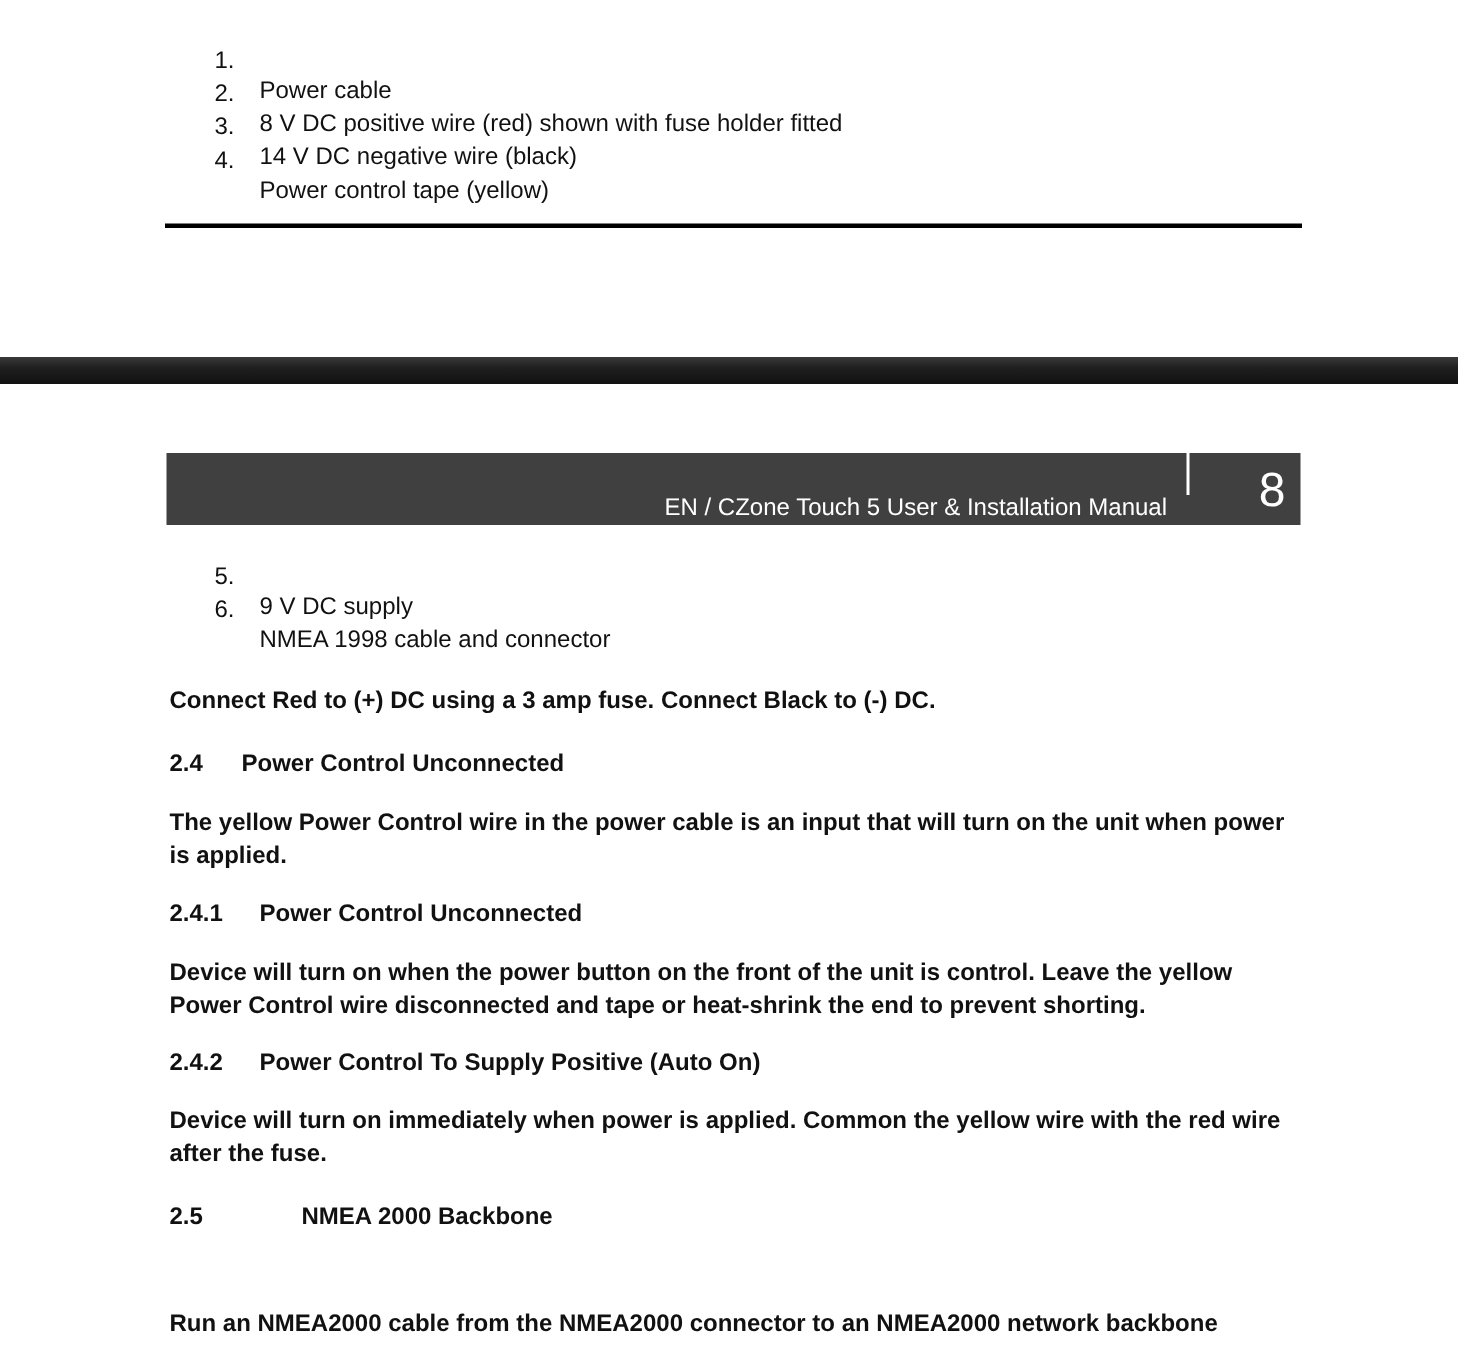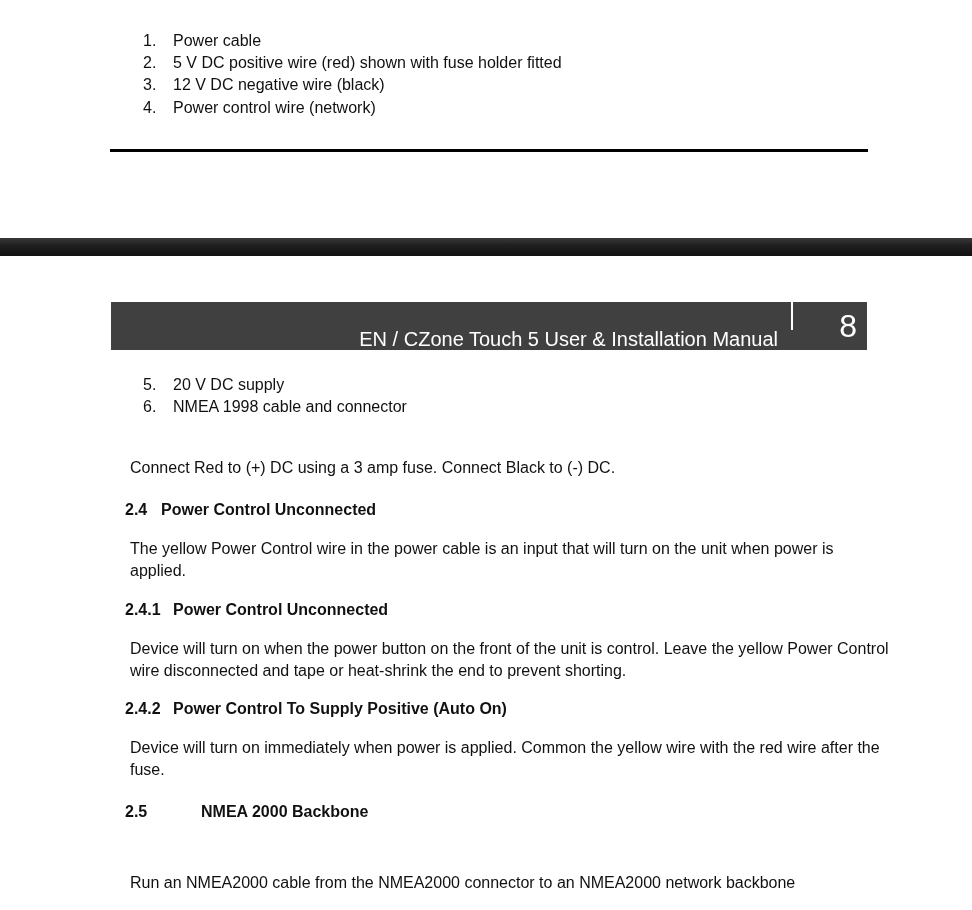--- a/index.html
+++ b/index.html
@@ -1,65 +1,65 @@
 <!DOCTYPE html>
 <html><head>
 <meta charset="utf-8">
 <style>
   html, body { margin:0; padding:0; }
   body { width:972px; height:910px; background:#ffffff; position:relative; overflow:hidden;
          font-family:"Liberation Sans", sans-serif; color:#111; }
   .li { position:absolute; font-size:16px; line-height:19px; white-space:nowrap; }
   .li .num { position:absolute; left:0; }
-  .li .txt { position:absolute; left:30px; }
+  .li .txt { position:absolute; left:30px;margin-top:20px; }
   .rule { position:absolute; left:110px; width:758px; top:149px; height:3px; background:#000; }
   .gap { position:absolute; left:0; top:238px; width:972px; height:18px;
          background:linear-gradient(#3a3a3a, #1f1f1f 40%, #111); }
   .header { position:absolute; left:111px; top:302px; width:756px; height:48px; background:#404040; }
-  .header .title { position:absolute; right:89px; bottom:1px; color:#fff; font-size:20px; line-height:20px; white-space:nowrap; }
+  .header .title { position:absolute; right:89px; bottom:1px; color:#fff; font-size:16px; line-height:20px; white-space:nowrap; }
   .header .sep { position:absolute; left:680px; top:0; width:2px; height:28px; background:#fff; }
   .header .pnum { position:absolute; right:10px; top:4px; color:#fff; font-size:32px; line-height:40px; }
-  .para { position:absolute; left:130px; width:760px; font-size:16px; line-height:22px; }
+  .para { position:absolute; left:113px; width:760px; font-size:16px; line-height:22px;font-weight:bold; }
   .h { position:absolute; left:113px; font-size:16px; font-weight:bold; line-height:20px; white-space:nowrap; }
-  .h .hn { position:absolute; left:12px; }
+  .h .hn { position:absolute; left:0; }
   .h .ht { position:absolute; white-space:nowrap; }
 </style>
 </head>
 <body>
 
 <div class="li" style="left:143px; top:31px;">
   <span class="num">1.</span>
   <span class="txt">Power cable</span>
 </div>
 <div class="li" style="left:143px; top:53px;">
   <span class="num">2.</span>
-  <span class="txt">5 V DC positive wire (red) shown with fuse holder fitted</span>
+  <span class="txt">8 V DC positive wire (red) shown with fuse holder fitted</span>
 </div>
 <div class="li" style="left:143px; top:75px;">
   <span class="num">3.</span>
-  <span class="txt">12 V DC negative wire (black)</span>
+  <span class="txt">14 V DC negative wire (black)</span>
 </div>
 <div class="li" style="left:143px; top:98px;">
   <span class="num">4.</span>
-  <span class="txt">Power control wire (network)</span>
+  <span class="txt">Power control tape (yellow)</span>
 </div>
 
 <div class="rule"></div>
 
 <div class="gap"></div>
 
 <div class="header">
   <span class="title">EN / CZone Touch 5 User &amp; Installation Manual</span>
   <span class="sep"></span>
   <span class="pnum">8</span>
 </div>
 
 <div class="li" style="left:143px; top:375px;">
   <span class="num">5.</span>
-  <span class="txt">20 V DC supply</span>
+  <span class="txt">9 V DC supply</span>
 </div>
 <div class="li" style="left:143px; top:397px;">
   <span class="num">6.</span>
   <span class="txt">NMEA 1998 cable and connector</span>
 </div>
 
 <div class="para" style="top:457px;">Connect Red to (+) DC using a 3 amp fuse. Connect Black to (-) DC.</div>
 
 <div class="h" style="top:500px;">
   <span class="hn">2.4</span>

